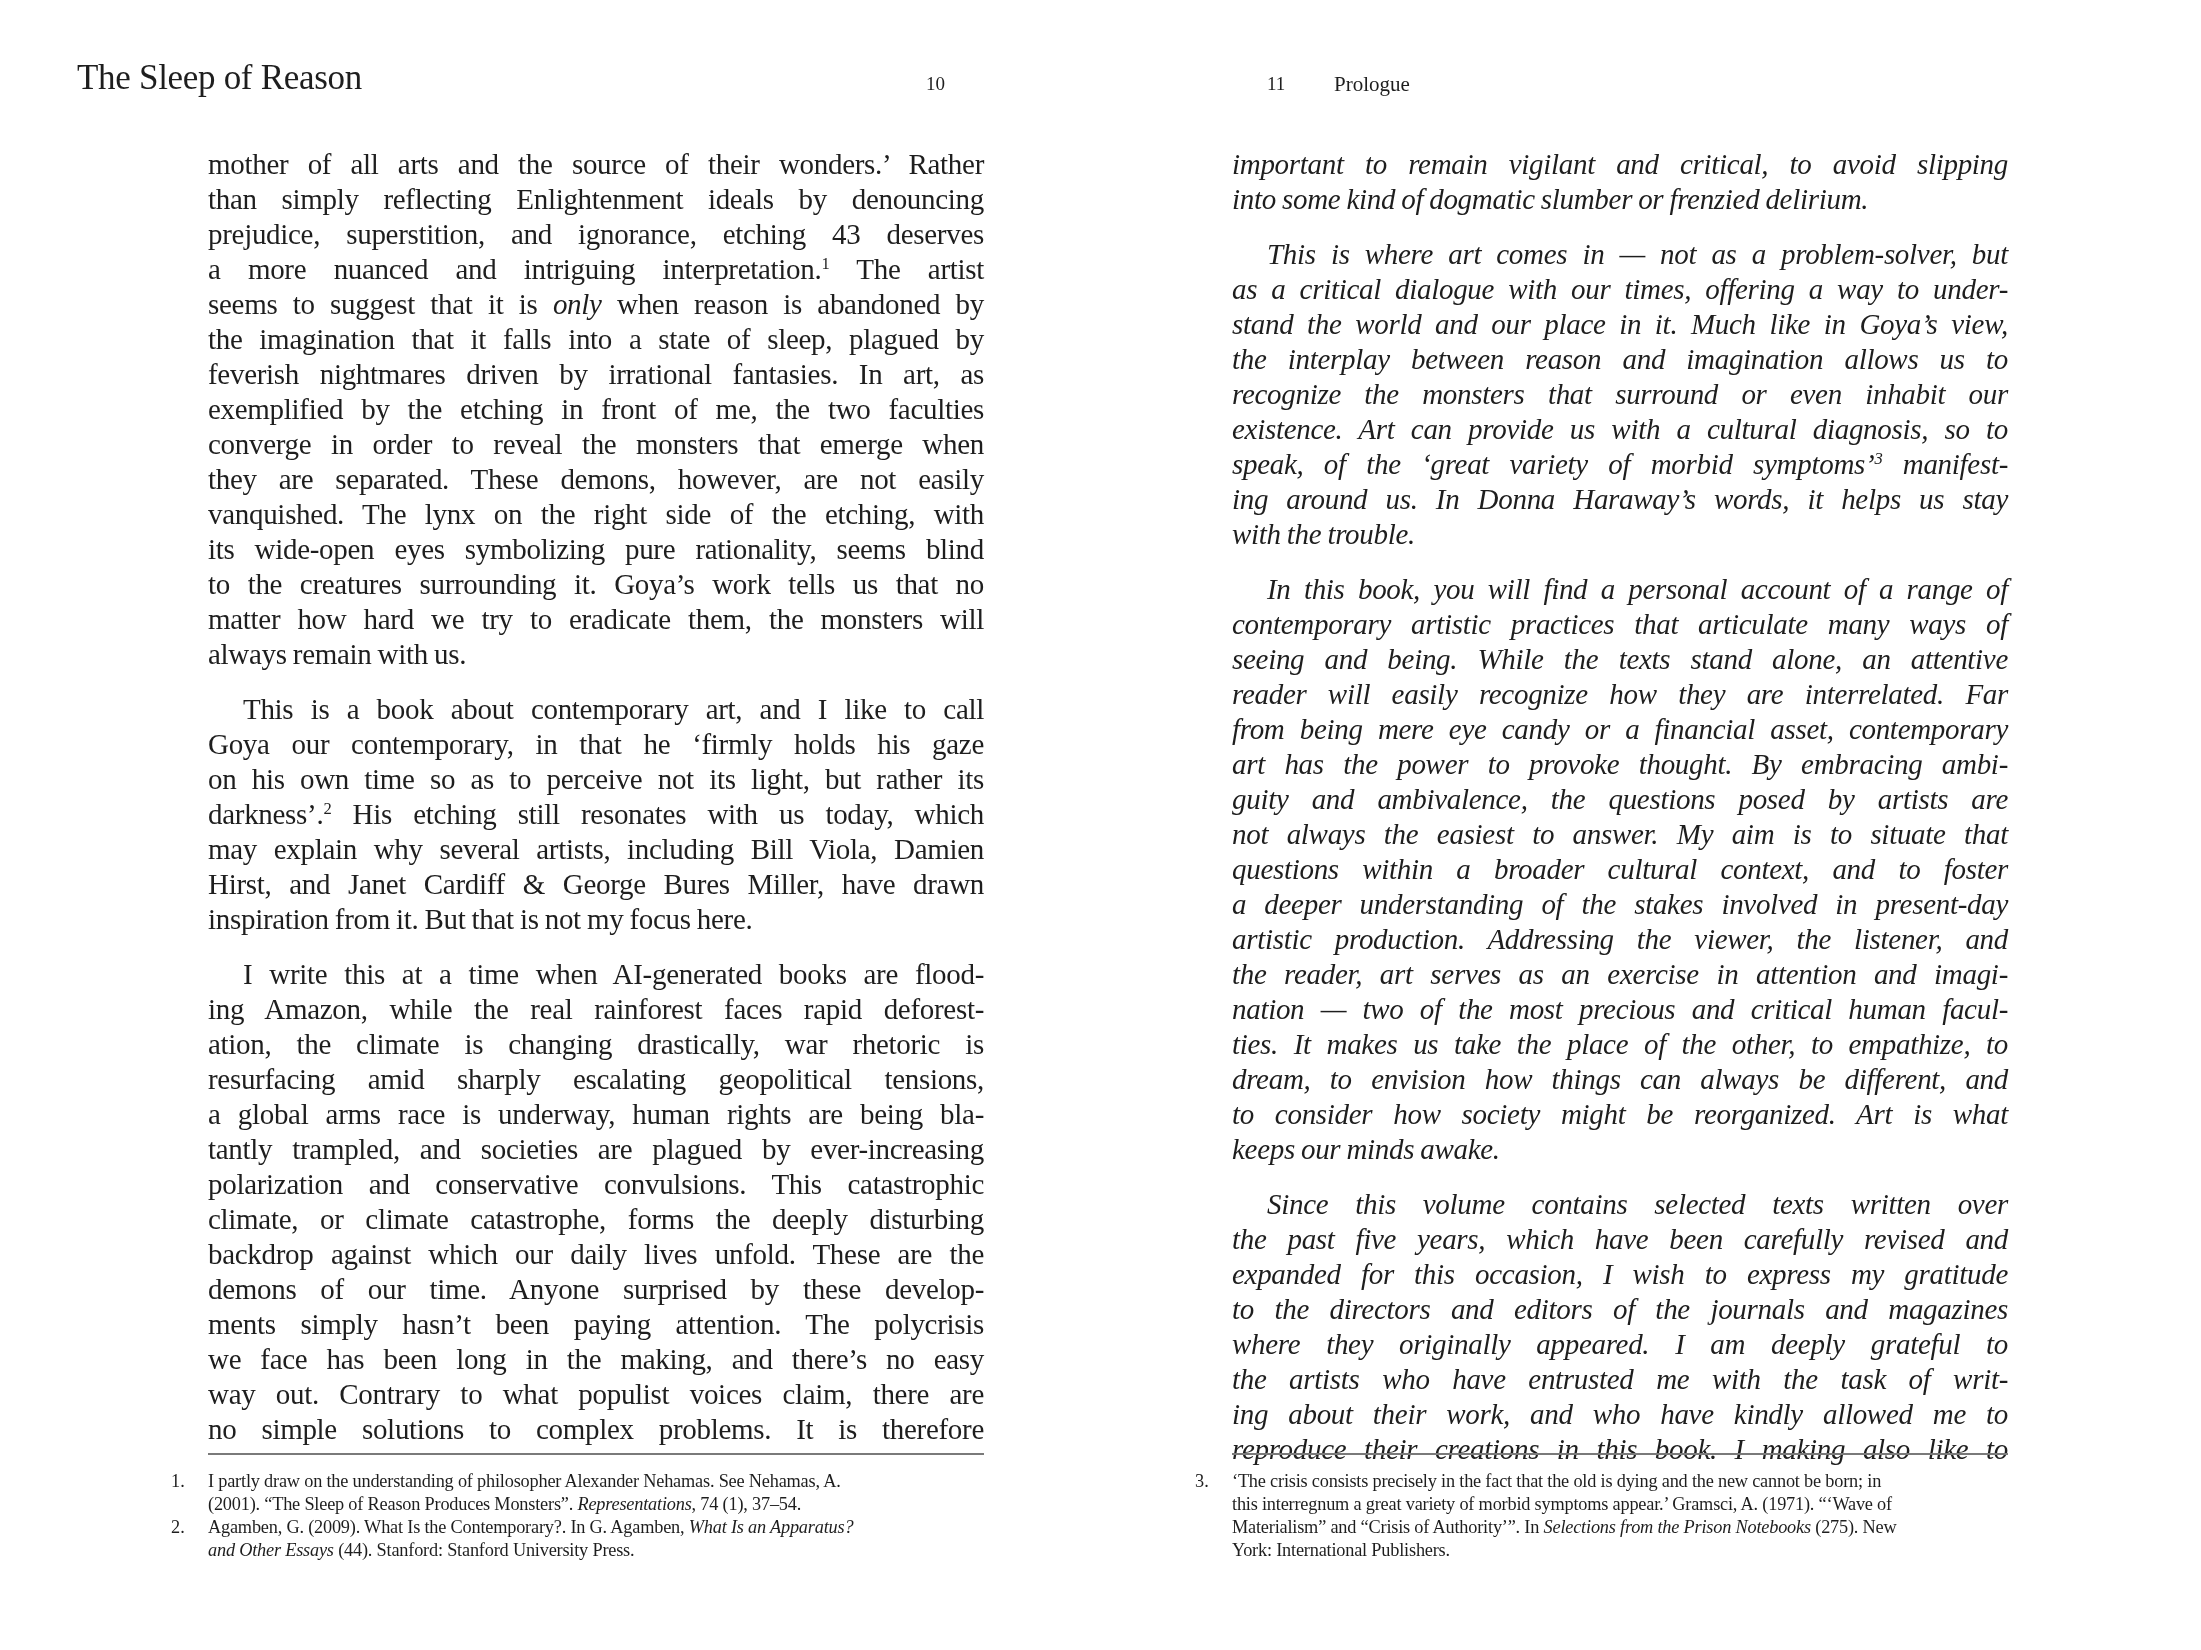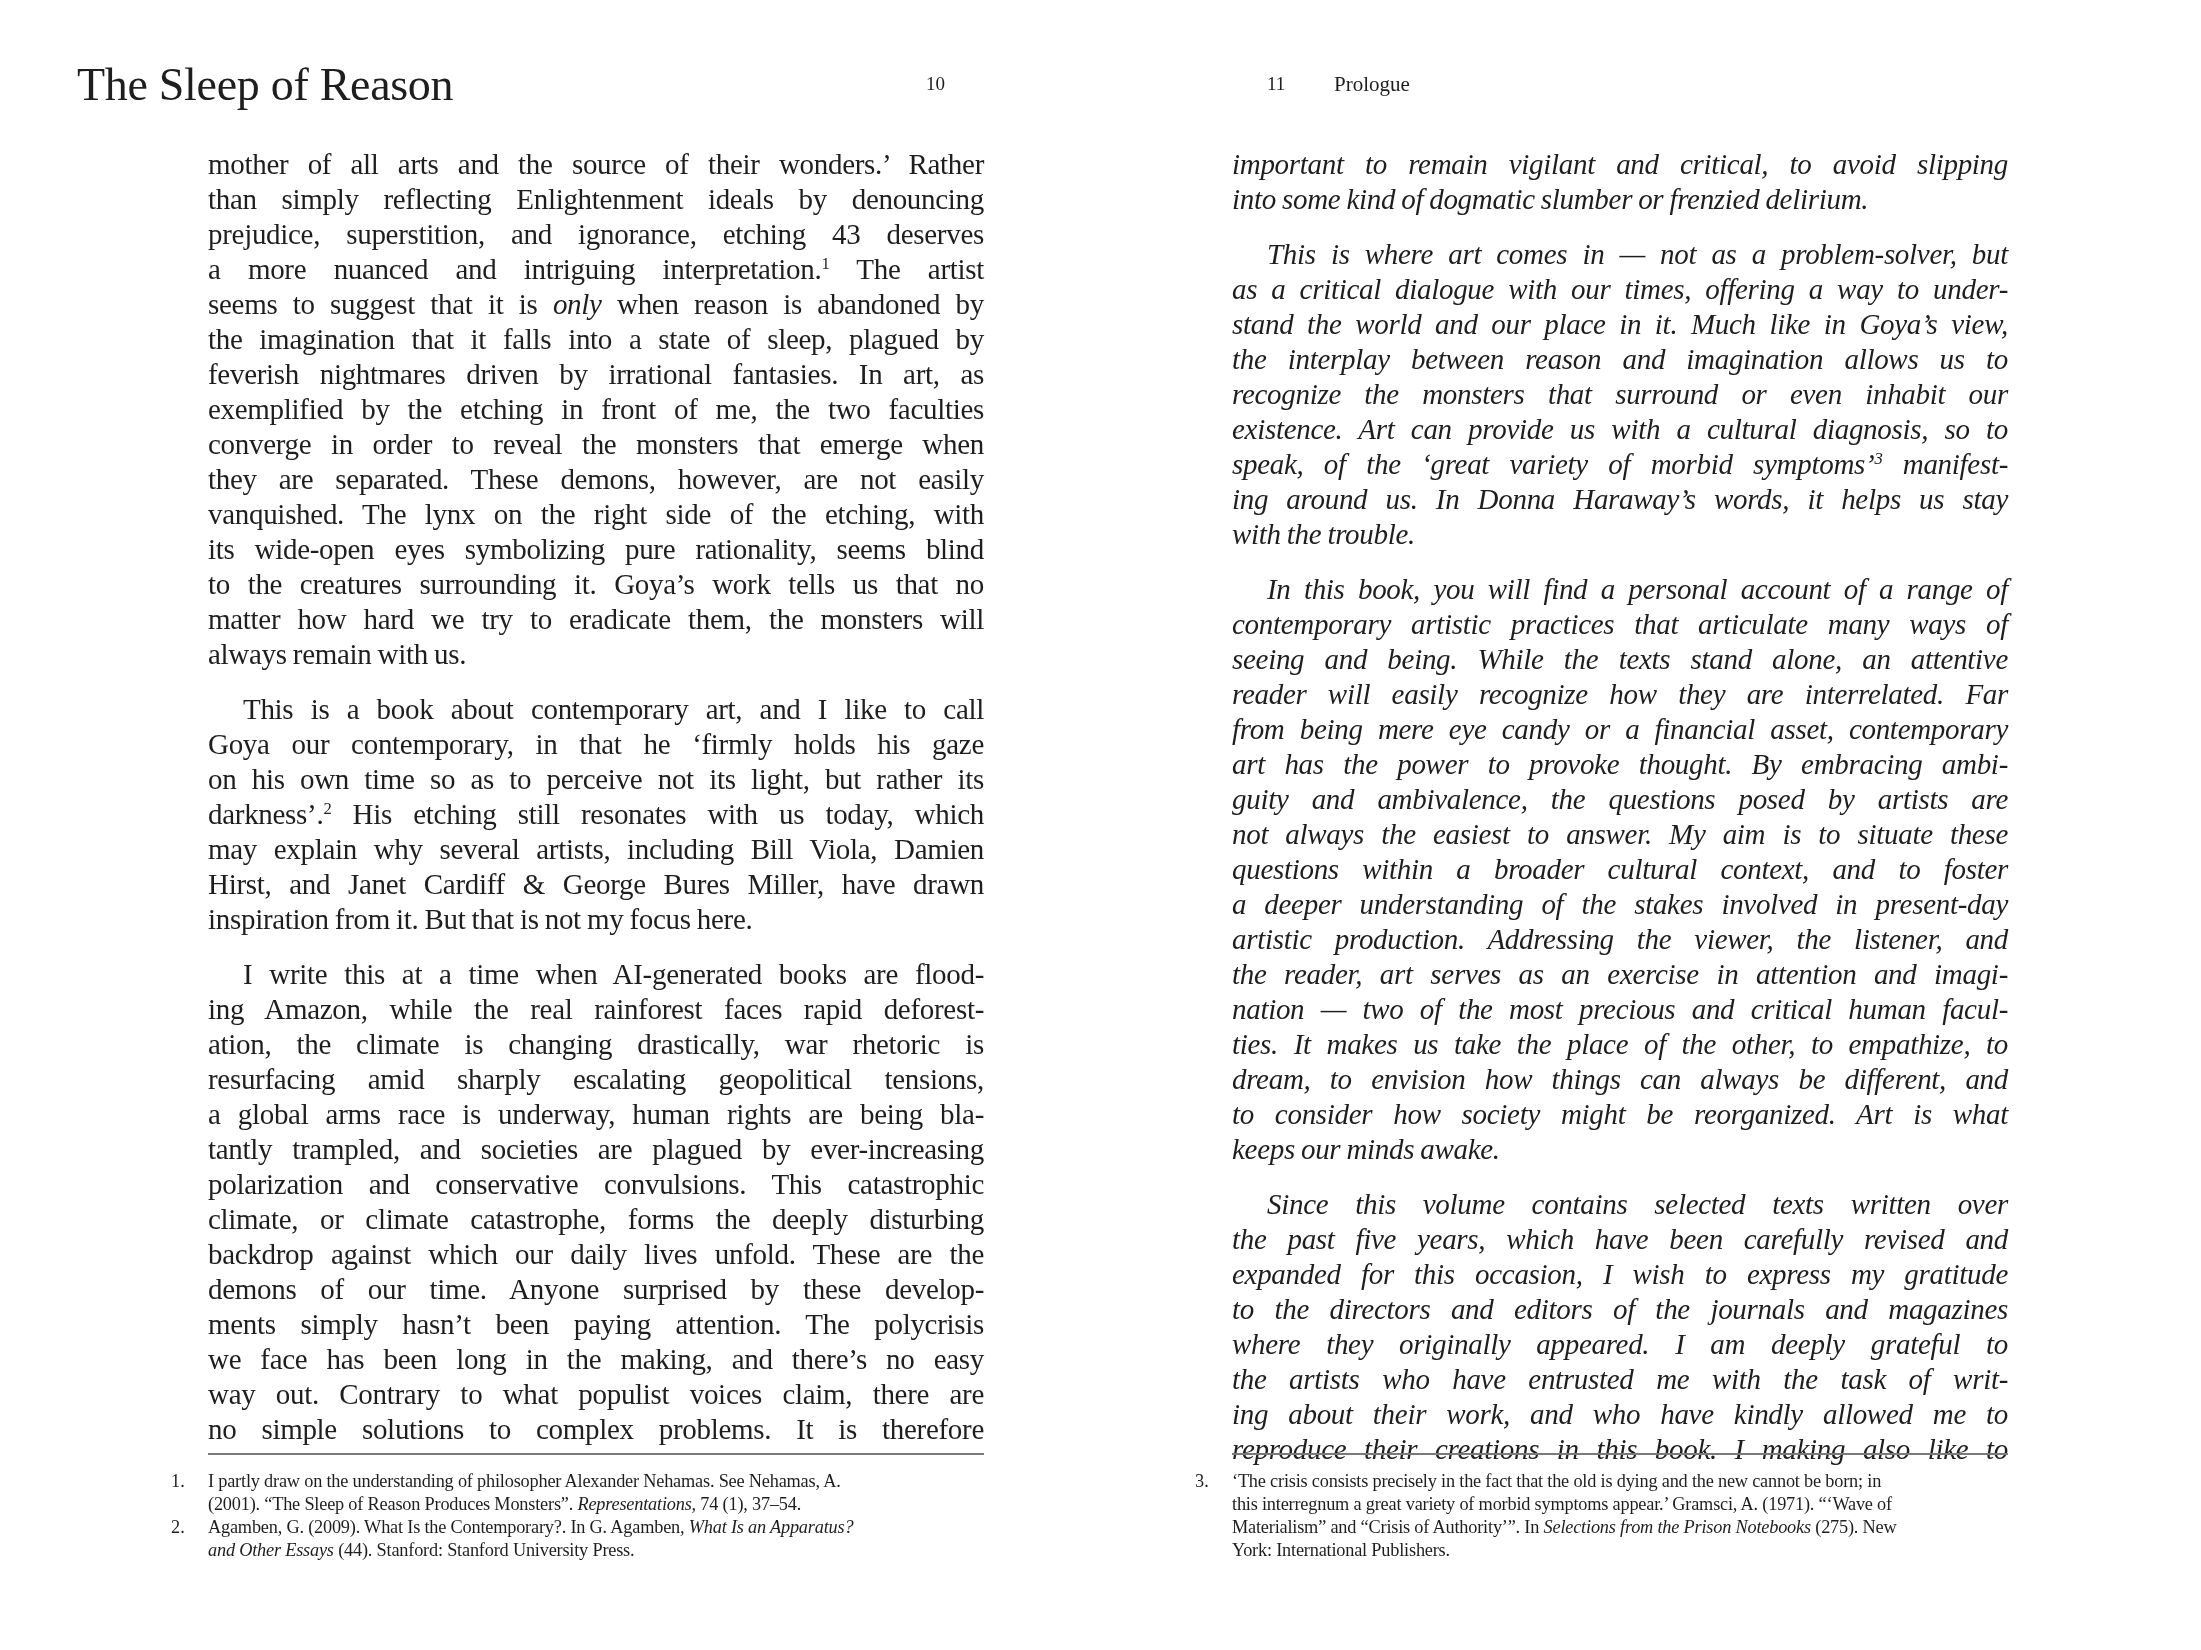--- a/index.html
+++ b/index.html
@@ -1,21 +1,21 @@
 <!DOCTYPE html>
 <html style="font-size:14px"><head>
 <meta charset="utf-8">
 <style>
   html, body { margin: 0; padding: 0; background: #ffffff; }
   body { width: 2201px; height: 1651px; position: relative; overflow: hidden;
          font-family: "Liberation Serif", "DejaVu Serif", serif; color: #1e1e1e; }
   .page { position: absolute; top: 0; width: 1101px; height: 1651px; }
   .page.left { left: 0; }
   .page.right { left: 1101px; }
-  .running-title { position: absolute; left: 77px; top: 58px; font-size: 46px; letter-spacing: -0.3px; white-space: nowrap; }
+  .running-title { position: absolute; left: 77px; top: 58px; font-size: 35px; letter-spacing: -0.3px; white-space: nowrap; }
   .folio { position: absolute; top: 73px; font-size: 19px; white-space: nowrap; }
   .section-title { position: absolute; top: 72px; font-size: 21px; white-space: nowrap; }
   .body { position: absolute; top: 147px; width: 776px; font-size: 29px; line-height: 35px; }
   .left .body { left: 208px; }
   .right .body { left: 131px; font-style: italic; }
   .line { display: block; white-space: nowrap; height: 35px; text-align: justify; text-align-last: justify; letter-spacing: -0.3px; word-spacing: -0.9px; }
   .line.last { text-align-last: left; }
   .line.indent { padding-left: 35px; margin-top: 20px; }
   .line em { font-style: italic; }
   sup { font-size: 16.6px; line-height: 0; vertical-align: 10.5px; }
@@ -104,21 +104,21 @@
       <span class="line">speak, of the ‘great variety of morbid symptoms’<sup>3</sup> manifest-</span>
       <span class="line">ing around us. In Donna Haraway’s words, it helps us stay</span>
       <span class="line last">with the trouble.</span>
       <span class="line indent">In this book, you will find a personal account of a range of</span>
       <span class="line">contemporary artistic practices that articulate many ways of</span>
       <span class="line">seeing and being. While the texts stand alone, an attentive</span>
       <span class="line">reader will easily recognize how they are interrelated. Far</span>
       <span class="line">from being mere eye candy or a financial asset, contemporary</span>
       <span class="line">art has the power to provoke thought. By embracing ambi-</span>
       <span class="line">guity and ambivalence, the questions posed by artists are</span>
-      <span class="line">not always the easiest to answer. My aim is to situate these</span>
+      <span class="line">not always the easiest to answer. My aim is to situate that</span>
       <span class="line">questions within a broader cultural context, and to foster</span>
       <span class="line">a deeper understanding of the stakes involved in present-day</span>
       <span class="line">artistic production. Addressing the viewer, the listener, and</span>
       <span class="line">the reader, art serves as an exercise in attention and imagi-</span>
       <span class="line">nation — two of the most precious and critical human facul-</span>
       <span class="line">ties. It makes us take the place of the other, to empathize, to</span>
       <span class="line">dream, to envision how things can always be different, and</span>
       <span class="line">to consider how society might be reorganized. Art is what</span>
       <span class="line last">keeps our minds awake.</span>
       <span class="line indent">Since this volume contains selected texts written over</span>

